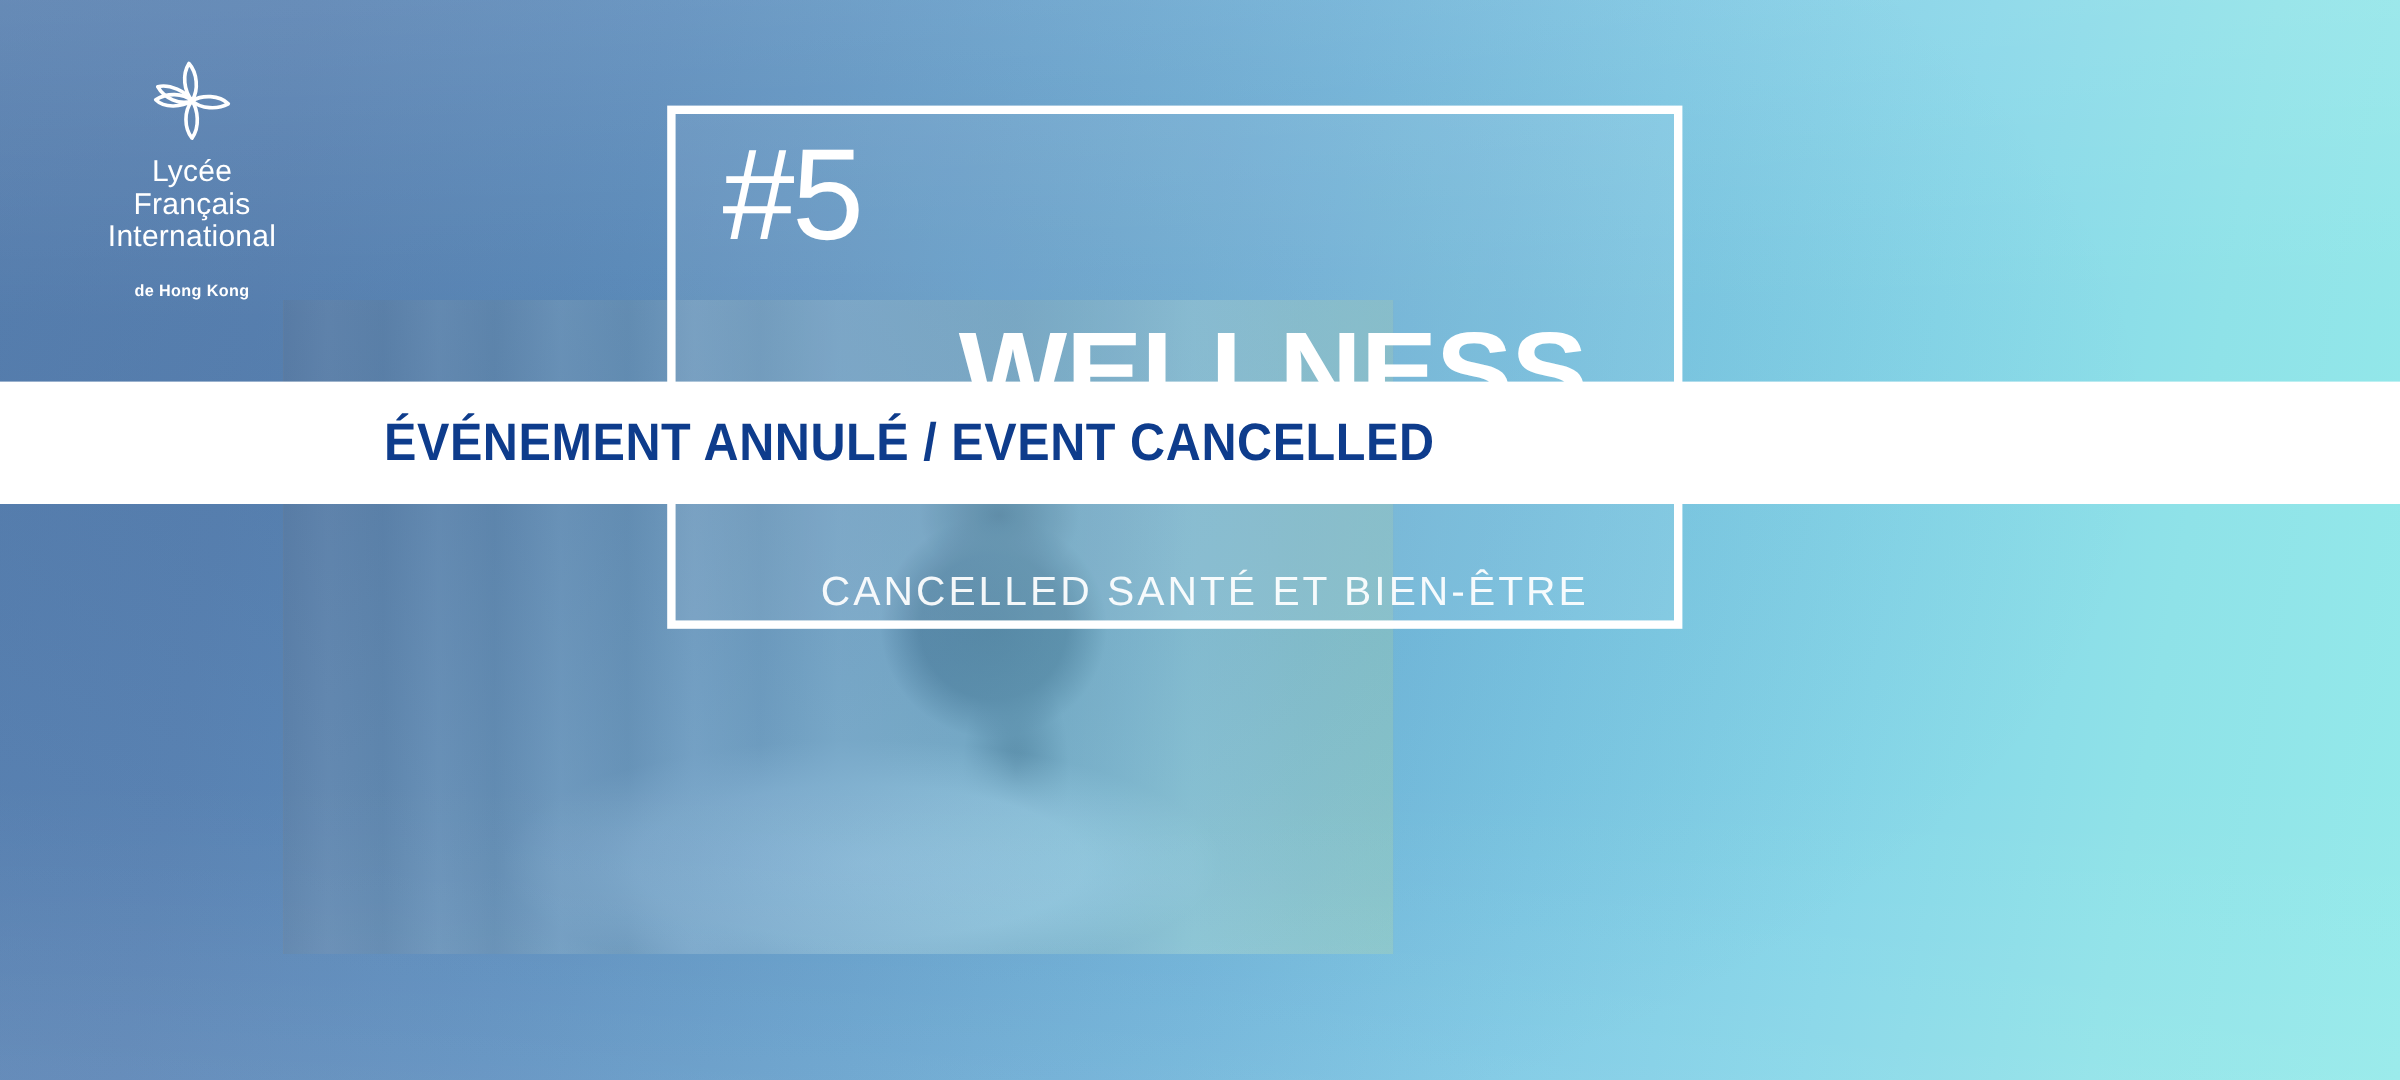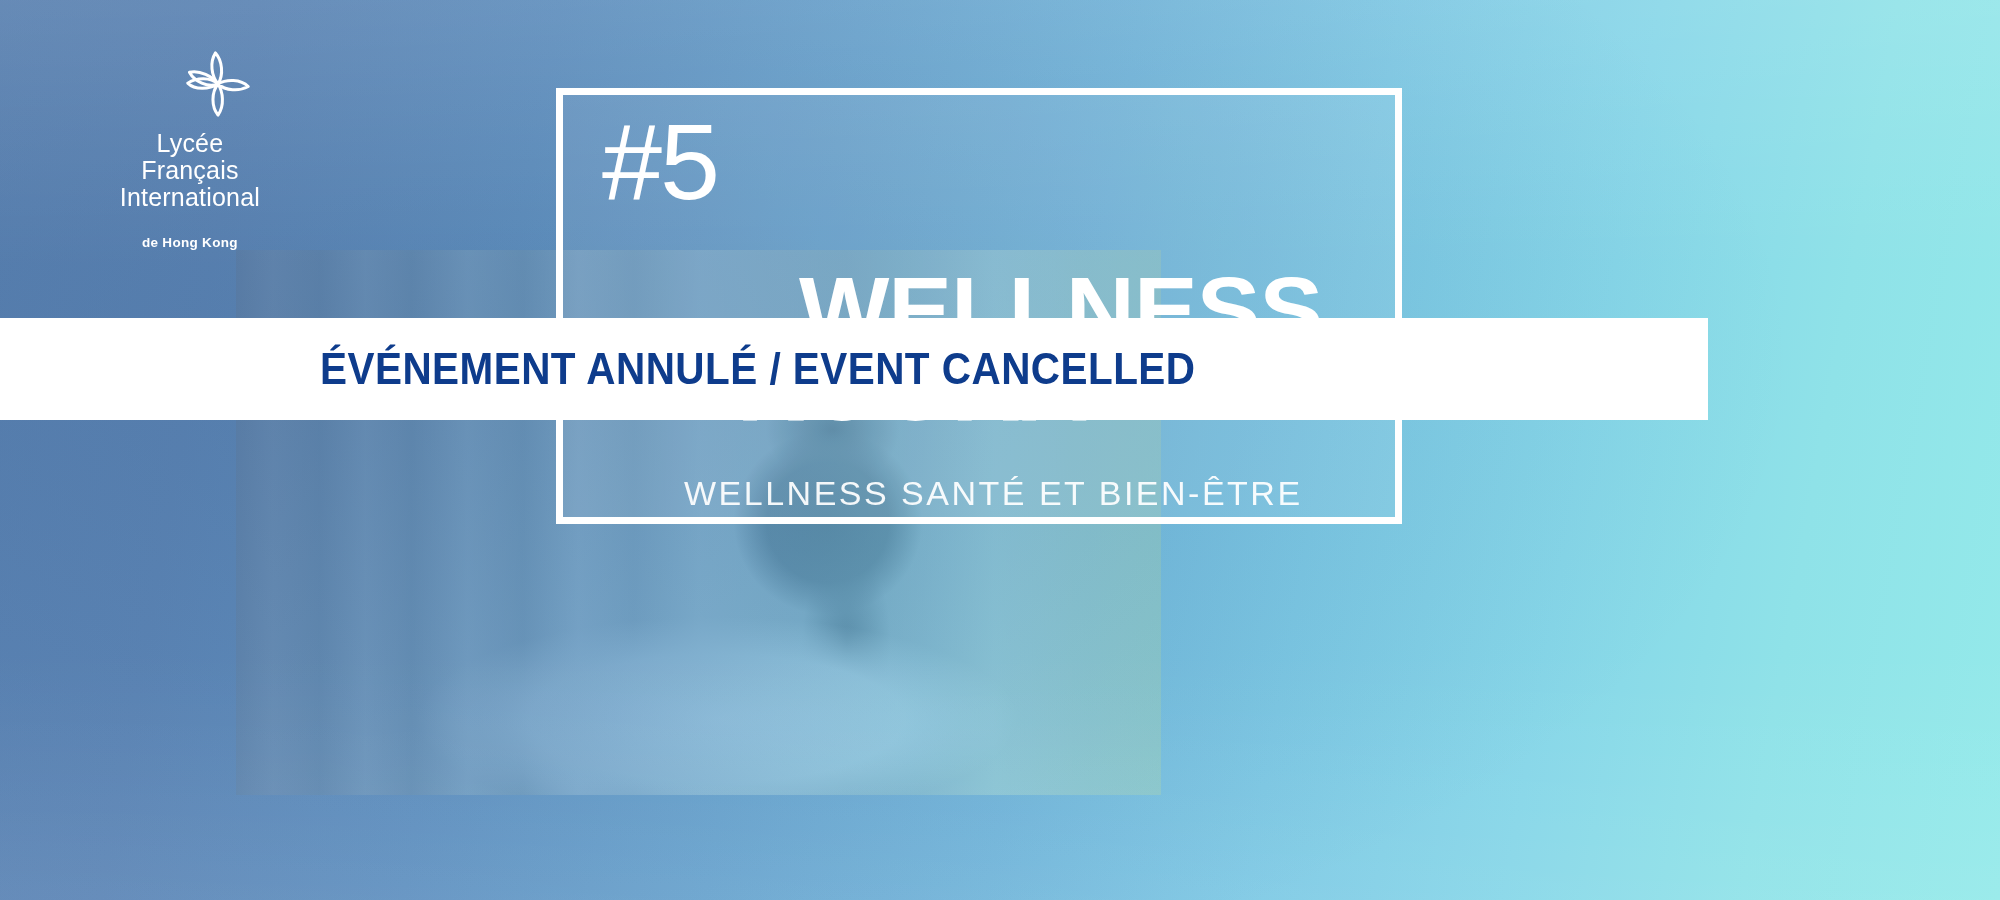--- a/index.html
+++ b/index.html
@@ -125,21 +125,21 @@
     font-weight:400;
     font-size:34px;
     letter-spacing:2.5px;
     color:rgba(255,255,255,.93);
     white-space:nowrap;
   }
 
   
   #cancel-banner {
     position:absolute;
-    left:0; top:318px; width:1708px; height:102px;
+    left:0; top:318px; width:2000px; height:102px;
     background:#ffffff;
     display:flex;
     align-items:center;
   }
   #cancel-text {
     margin-left:320px;
     font-family:"Liberation Sans", sans-serif;
     font-weight:700;
     font-size:44px;
     letter-spacing:.5px;
@@ -147,21 +147,21 @@
     transform:scaleX(.92);
     transform-origin:left center;
     white-space:nowrap;
   }
 
   
   #logo {
     position:absolute;
     left:60px; top:42px;
     width:200px;
-    display:flex; flex-direction:column; align-items:flex-end;
+    display:flex; flex-direction:column; align-items:center;
   }
   #logo-mark { width:84px; height:84px; display:block; }
   #logo-lines {
     margin-top:4px;
     text-align:center;
     color:#ffffff;
     font-family:"Liberation Sans", sans-serif;
     font-weight:400;
   }
   #logo-lines .l {
@@ -194,21 +194,21 @@
   <div id="bg-vignette"></div>
 
   <div id="title-frame">
     <div id="frame-fill"></div>
   </div>
 
   <div id="title-block">
     <div id="hash-number">#5</div>
     <div id="headline-1">WELLNESS</div>
     <div id="headline-2">PROGRAMME</div>
-    <div id="subtitle">WELLNESS SANTÉ ET BIEN-ÊTRE</div>
+    <div id="subtitle">CANCELLED SANTÉ ET BIEN-ÊTRE</div>
   </div>
 
   <div id="cancel-banner">
     <div id="cancel-text">ÉVÉNEMENT ANNULÉ / EVENT CANCELLED</div>
   </div>
 
   <div id="logo">
     <svg id="logo-mark" viewBox="0 0 100 100">
       <g fill="none" stroke="#ffffff" stroke-width="3.6" stroke-linecap="round" stroke-linejoin="round">
         <path d="M50 50 C 42 40, 40 24, 47 13 C 55 22, 57 39, 50 50 Z"></path>

